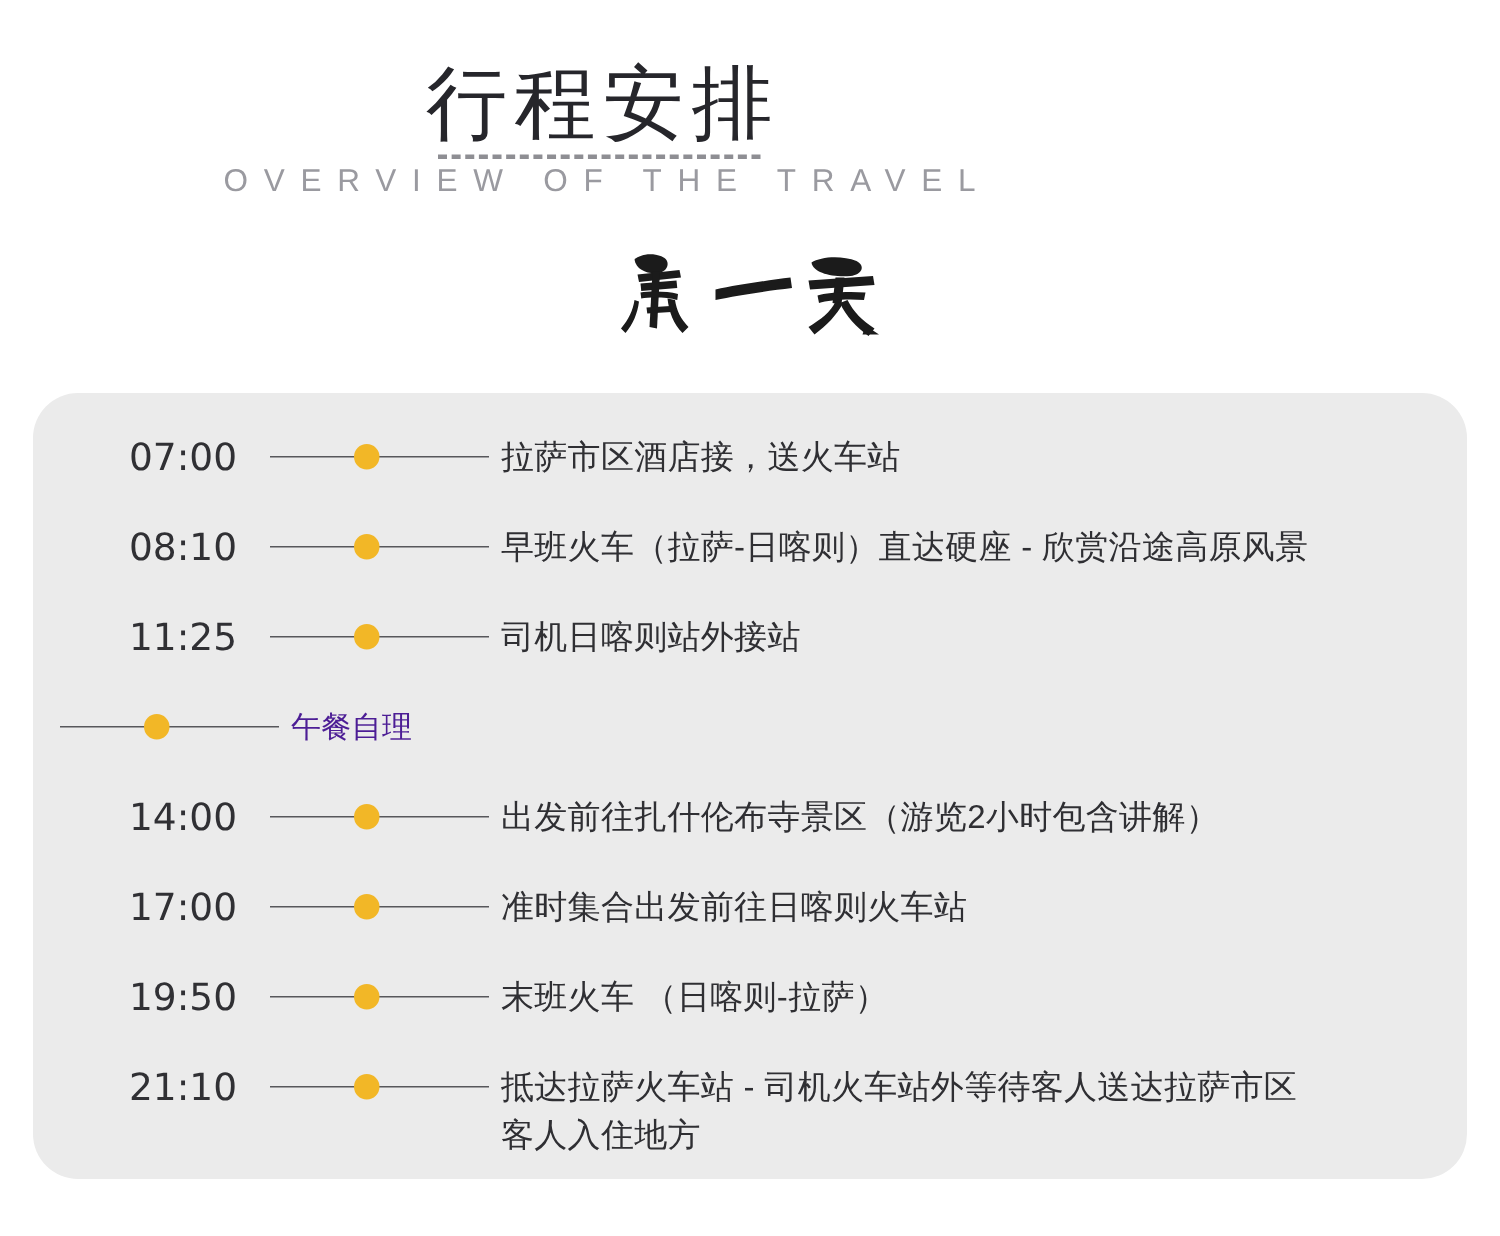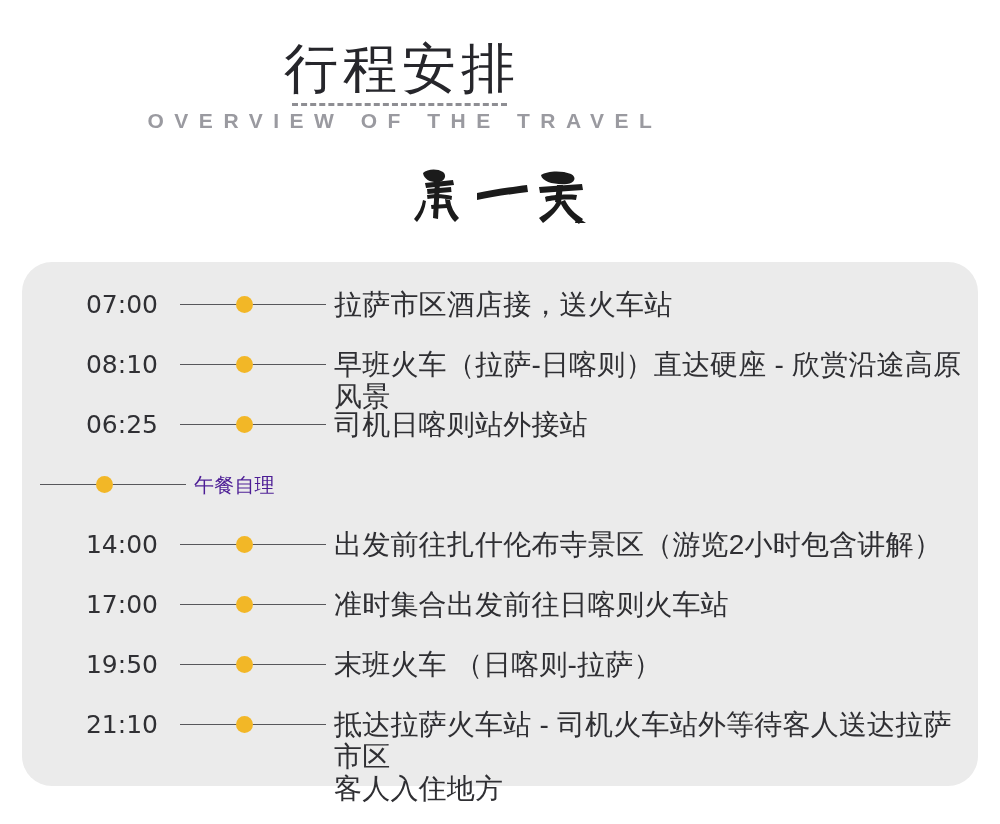--- a/index.html
+++ b/index.html
@@ -37,21 +37,21 @@
     height: 0;
     margin: 5px auto 1px auto;
     border-top: 3px dashed #8e8e93;
   }
   .sub-title {
     font-family: "Liberation Sans", "DejaVu Sans", sans-serif;
     font-size: 21px;
     line-height: 28px;
     color: #9a9aa0;
     letter-spacing: 10.5px;
-    font-weight: 700;
+    font-weight: 400;
     padding-left: 11px;
     margin: 0;
   }
 
   
   .day-heading {
     width: 1000px;
     text-align: center;
     margin-top: 26px;
     height: 74px;
@@ -121,21 +121,21 @@
     top: 20px;
     width: 17px;
     height: 17px;
     border-radius: 50%;
     background: #f2b727;
   }
 
   .desc {
     flex: 1 1 auto;
     font-family: "Liberation Sans", "DejaVu Sans", sans-serif;
-    font-size: 28px;
+    font-size: 22px;
     line-height: 32px;
     color: #2f2f33;
     padding-top: 13px;
     padding-right: 10px;
     white-space: pre-line;
     letter-spacing: 0.2px;
   }
   .desc.muted {
     color: #4c1d95;
     font-size: 20px;
@@ -188,21 +188,21 @@
       </div>
       <div class="row">
         <div class="time">08:10</div>
         <div class="connector">
           <div class="line"></div>
           <div class="dot"></div>
         </div>
         <div class="desc">早班火车（拉萨-日喀则）直达硬座 - 欣赏沿途高原风景</div>
       </div>
       <div class="row">
-        <div class="time">06:25</div>
+        <div class="time">11:25</div>
         <div class="connector">
           <div class="line"></div>
           <div class="dot"></div>
         </div>
         <div class="desc">司机日喀则站外接站</div>
       </div>
       <div class="row">
         <div class="connector">
           <div class="line"></div>
           <div class="dot"></div>

